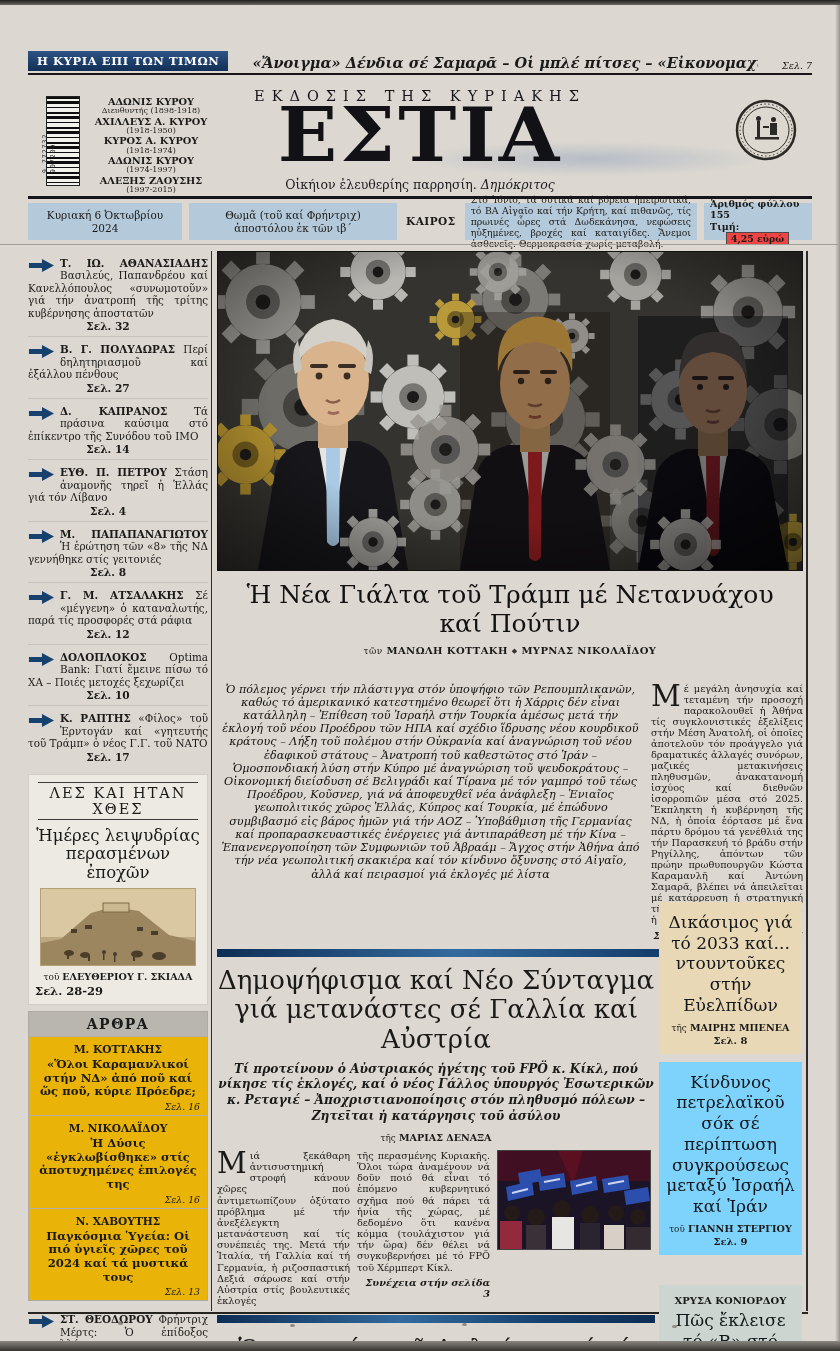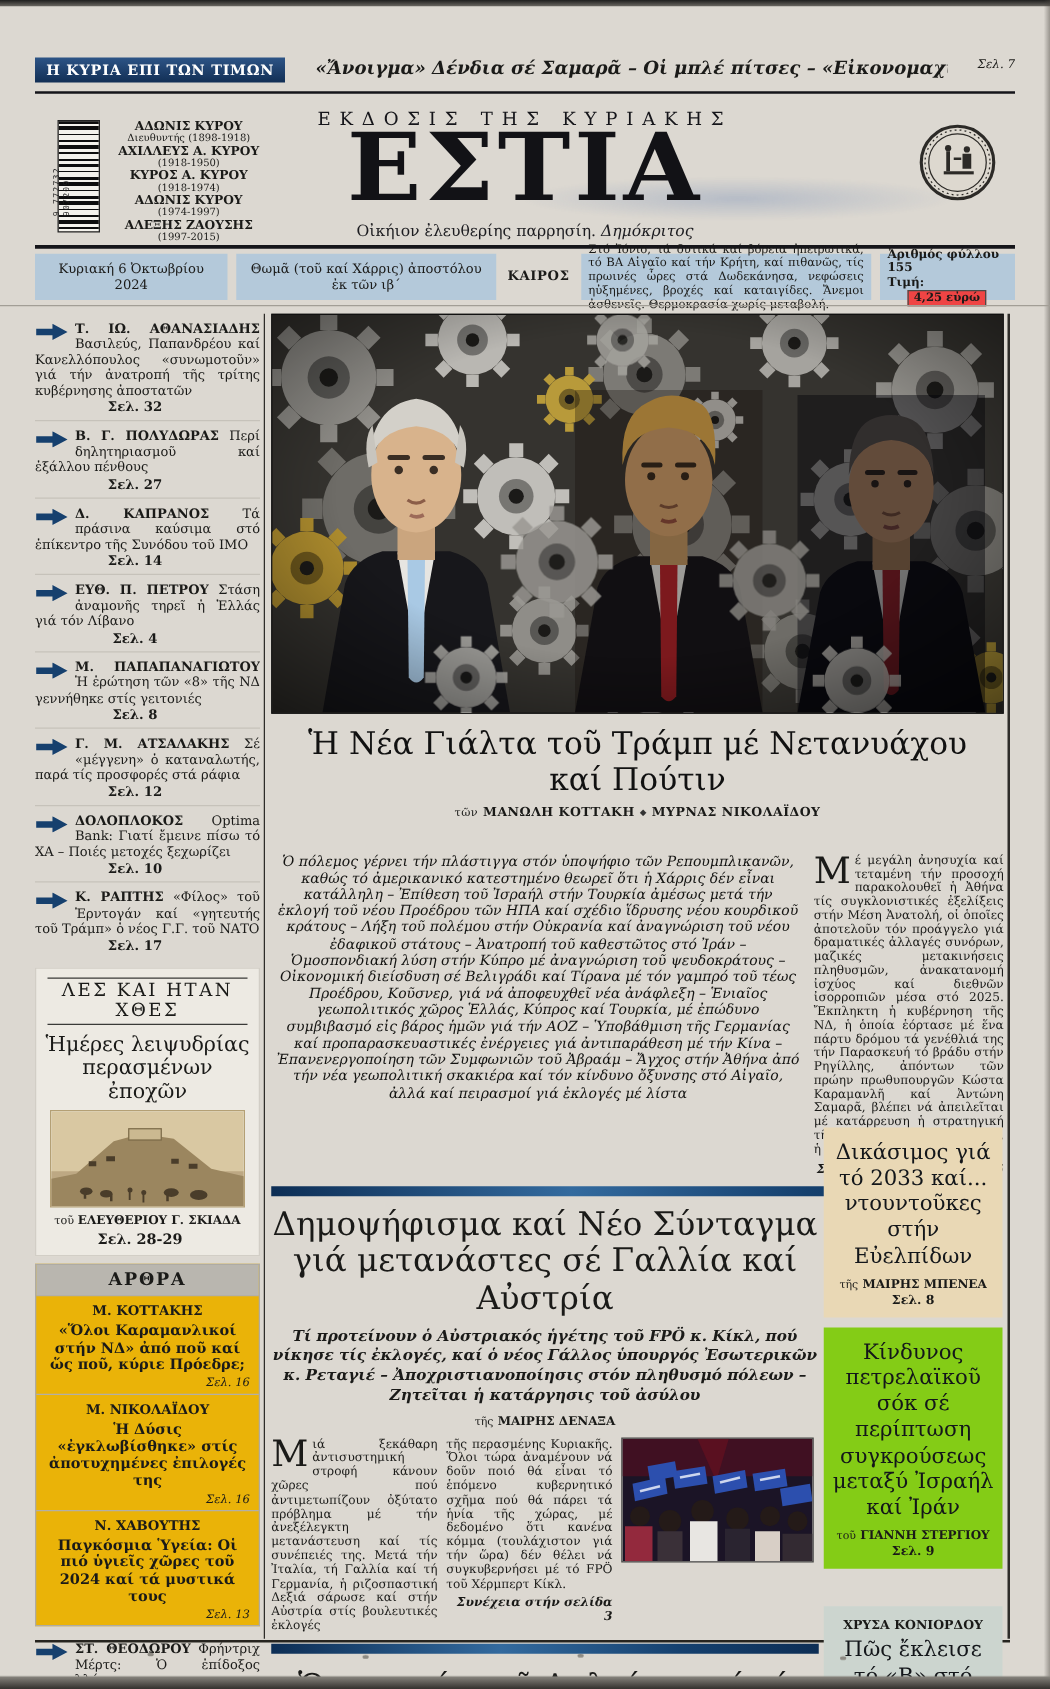--- a/index.html
+++ b/index.html
@@ -3,21 +3,21 @@
 <meta charset="utf-8">
 <style>
   html,body{margin:0;padding:0;width:840px;height:1351px;overflow:hidden;
     background:#dcd8d1;color:#1a1a18;
     font-family:"DejaVu Serif","Liberation Serif",serif;}
   
   .scan-top{position:absolute;top:0;left:0;width:840px;height:5px;background:linear-gradient(#1f1f1e,#6a6761)}
   .scan-bottom{position:absolute;top:1341px;left:0;width:840px;height:10px;background:linear-gradient(#8a8780,#34322f)}
   .scan-right{position:absolute;top:0;right:0;width:5px;height:1351px;background:linear-gradient(90deg,rgba(0,0,0,0),rgba(70,66,60,.45))}
   
-  .teaser{position:absolute;top:46px;left:28px;width:784px;height:25px;display:flex;align-items:flex-start;gap:24px;border-bottom:2px solid #15151a;padding-bottom:2px}
+  .teaser{position:absolute;top:46px;left:28px;width:784px;height:25px;display:flex;align-items:flex-end;gap:24px;border-bottom:2px solid #15151a;padding-bottom:2px}
   .teaser-badge{background:linear-gradient(#2d5486,#122f55);color:#fff;font-weight:bold;font-size:11.5px;letter-spacing:.6px;padding:3px 9px;white-space:nowrap}
   .teaser-text{flex:1;font-size:14.5px;font-weight:bold;font-style:italic;white-space:nowrap;overflow:hidden}
   .teaser-page{font-style:italic;font-size:9.5px;white-space:nowrap}
   
   .barcode{position:absolute;left:46px;top:96px;width:32px;height:88px;border:1px solid #222;
     background:repeating-linear-gradient(180deg,#0e0e0e 0 2px,#f4f2ec 2px 4px,#0e0e0e 4px 7px,#f4f2ec 7px 10px,#0e0e0e 10px 11px,#f4f2ec 11px 15px)}
   .barcode-num{position:absolute;left:-28px;top:38px;font-size:6.5px;letter-spacing:1px;transform:rotate(-90deg);color:#222;font-family:"DejaVu Sans Mono",monospace}
   .directors{position:absolute;left:84px;top:97px;width:134px;text-align:center;line-height:1.05}
   .dname{font-weight:bold;font-size:9.8px}
   .ddates{font-size:8px;margin-bottom:1px}
@@ -49,21 +49,21 @@
   .si p{margin:0;font-size:10.4px;line-height:1.2;text-align:justify}
   .si .au{font-weight:bold}
   .si .pg{font-weight:bold;font-size:10.6px;text-align:center;padding-right:20px;margin-top:1px}
   .arrow{float:left;width:27px;height:13px;margin:0 5px 0 0}
   .featbox{margin:7px 0 6px;background:#edeae3;border:1px solid #d2cec6;padding:7px 6px 6px;text-align:center}
   .feat-kicker{font-size:14.5px;letter-spacing:2px;border-top:1px solid #3a3a38;border-bottom:1px solid #3a3a38;padding:2px 0;margin:0 3px}
   .feat-title{font-size:16.5px;line-height:1.12;margin:7px 0 6px}
   .feat-img{width:154px;height:76px;margin:0 auto;display:block;border:1px solid #b4a075}
   .feat-credit{font-size:9px;margin-top:5px}
   .feat-credit b{font-size:9.6px}
-  .feat-page{font-weight:bold;font-size:11.5px;text-align:center;padding-right:12px;margin-top:2px}
+  .feat-page{font-weight:bold;font-size:11.5px;text-align:left;padding-right:12px;margin-top:2px}
   .arthra{background:#eab308;border:1px solid #aeaba4;margin:0 0 6px}
   .arthra-h{background:#b9b6af;font-weight:bold;font-size:14px;text-align:center;letter-spacing:1.5px;padding:4px 0}
   .arthra-item{border-top:1px solid #b2afa8;text-align:center;padding:6px 7px 3px}
   .a-au{font-weight:bold;font-size:10.6px}
   .a-ti{font-weight:bold;font-size:11.6px;line-height:1.18;margin-top:3px}
   .a-pg{font-style:italic;font-size:9.3px;text-align:right;margin-top:2px}
   
   .main{position:absolute;left:217px;top:251px;width:586px}
   .leadphoto{width:584px;height:318px;border:1px solid #111;background:#262422;display:block}
   .h1{margin:9px 6px 0;text-align:center;font-size:25px;line-height:1.17;font-weight:normal;color:#111}
@@ -85,21 +85,21 @@
   .by2 .pre{font-weight:normal;font-size:8.8px}
   .sec2-body{display:flex;gap:7px;margin-top:7px;text-align:justify}
   .s2col{width:133px;font-size:9.7px;line-height:1.15}
   .crowd{width:152px;height:98px;border:1px solid #444;flex:0 0 auto}
   .sec3{width:438px;margin-top:12px;text-align:center}
   .h3x{font-size:25px;line-height:1.1;font-weight:normal;margin:0}
   
   .sideboxes{position:absolute;left:659px;top:902px;width:143px}
   .sbox{text-align:center;padding:10px 7px 8px}
   .sboxA{background:#e9d8b5}
-  .sboxB{background:#84cc16;margin-top:8px}
+  .sboxB{background:#7dd3fc;margin-top:8px}
   .sboxC{background:#ccd5cf;margin-top:30px}
   .sb-ti{font-size:17px;line-height:1.22;color:#13161a;margin:0}
   .sb-au{font-weight:bold;font-size:10px;margin-bottom:4px}
   .sb-by{font-size:9.6px;font-weight:bold;margin-top:6px}
   .sb-by .pre{font-weight:normal;font-size:8.8px}
   .sb-pg{font-weight:bold;font-size:10px;margin-top:2px}
   
   .pmark{position:absolute;width:5px;height:3px;background:#8d8a83;border-radius:50%}
 </style>
 </head>
@@ -163,21 +163,21 @@
     <rect x="28" y="27" width="6" height="2"></rect>
   </g>
   <g fill="none" stroke="#2c2a27" stroke-width="1" stroke-dasharray="1.5 2.5">
     <circle cx="31" cy="31" r="26"></circle>
   </g>
 </svg>
 <div class="rule-heavy"></div>
 
 <div class="infobar">
   <div class="iseg date">Κυριακή 6 Ὀκτωβρίου 2024</div>
-  <div class="iseg saint">Θωμᾶ (τοῦ καί Χάρρις) ἀποστόλου ἐκ τῶν ιβ΄</div>
+  <div class="iseg saint">Θωμᾶ (τοῦ καί Φρήντριχ) ἀποστόλου ἐκ τῶν ιβ΄</div>
   <div class="kairos">ΚΑΙΡΟΣ</div>
   <div class="iseg weather">Στό Ἰόνιο, τά δυτικά καί βόρεια ἠπειρωτικά, τό ΒΑ Αἰγαῖο καί τήν Κρήτη, καί πιθανῶς, τίς πρωινές ὧρες στά Δωδεκάνησα, νεφώσεις ηὐξημένες, βροχές καί καταιγίδες. Ἄνεμοι ἀσθενεῖς. Θερμοκρασία χωρίς μεταβολή.</div>
   <div class="iseg issue">
     <div>Ἀριθμός φύλλου 155</div>
     <div><span>Τιμή:</span><span class="pricebox">4,25 εὐρώ</span></div>
   </div>
 </div>
 <div class="rule-thin"></div>
 <div class="vrule1"></div>
 <div class="vrule2"></div>
@@ -444,21 +444,21 @@
       <span class="dc">Μ</span><span>έ μεγάλη ἀνησυχία καί τεταμένη τήν προσοχή παρακολουθεῖ ἡ Ἀθήνα τίς συγκλονιστικές ἐξελίξεις στήν Μέση Ἀνατολή, οἱ ὁποῖες ἀποτελοῦν τόν προάγγελο γιά δραματικές ἀλλαγές συνόρων, μαζικές μετακινήσεις πληθυσμῶν, ἀνακατανομή ἰσχύος καί διεθνῶν ἰσορροπιῶν μέσα στό 2025. Ἔκπληκτη ἡ κυβέρνηση τῆς ΝΔ, ἡ ὁποία ἑόρτασε μέ ἕνα πάρτυ δρόμου τά γενέθλιά της τήν Παρασκευή τό βράδυ στήν Ρηγίλλης, ἀπόντων τῶν πρώην πρωθυπουργῶν Κώστα Καραμανλῆ καί Ἀντώνη Σαμαρᾶ, βλέπει νά ἀπειλεῖται μέ κατάρρευση ἡ στρατηγική τῆς ἐξωτερικῆς πολιτικῆς της, ἡ ὁποία βασιζόταν</span>
       <div class="cont">Συνέχεια στίς σελίδες 4, 5</div>
     </div>
   </div>
   <div class="gbar gbar1"></div>
 
   <div class="sec2">
     <h2 class="h2x">Δημοψήφισμα καί Νέο Σύνταγμα γιά μετανάστες σέ Γαλλία καί Αὐστρία</h2>
     <div class="sub">Τί προτείνουν ὁ Αὐστριακός ἡγέτης τοῦ FPÖ κ. Κίκλ, πού νίκησε τίς ἐκλογές, καί ὁ νέος Γάλλος ὑπουργός Ἐσωτερικῶν κ. Ρεταγιέ – Ἀποχριστιανοποίησις στόν πληθυσμό πόλεων – Ζητεῖται ἡ κατάργησις τοῦ ἀσύλου</div>
     <div class="by2">
-      <span class="pre">τῆς</span> <span>ΜΑΙΡΗΣ ΔΕΝΑΞΑ</span>
+      <span class="pre">τῆς</span> <span>ΜΑΡΙΑΣ ΔΕΝΑΞΑ</span>
     </div>
     <div class="sec2-body">
       <div class="s2col">
         <span class="dc">Μ</span><span>ιά ξεκάθαρη ἀντισυστημική στροφή κάνουν χῶρες πού ἀντιμετωπίζουν ὀξύτατο πρόβλημα μέ τήν ἀνεξέλεγκτη μετανάστευση καί τίς συνέπειές της. Μετά τήν Ἰταλία, τή Γαλλία καί τή Γερμανία, ἡ ριζοσπαστική Δεξιά σάρωσε καί στήν Αὐστρία στίς βουλευτικές ἐκλογές</span>
       </div>
       <div class="s2col">
         <span>τῆς περασμένης Κυριακῆς. Ὅλοι τώρα ἀναμένουν νά δοῦν ποιό θά εἶναι τό ἑπόμενο κυβερνητικό σχῆμα πού θά πάρει τά ἡνία τῆς χώρας, μέ δεδομένο ὅτι κανένα κόμμα (τουλάχιστον γιά τήν ὥρα) δέν θέλει νά συγκυβερνήσει μέ τό FPÖ τοῦ Χέρμπερτ Κίκλ.</span>
         <div class="cont">Συνέχεια στήν σελίδα 3</div>
       </div>
       <svg class="crowd" viewBox="0 0 152 98">

